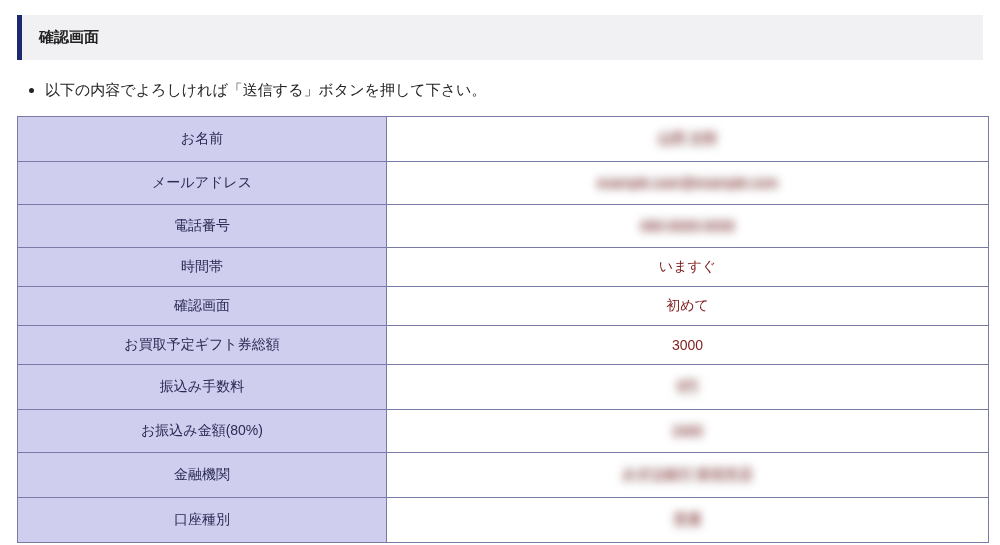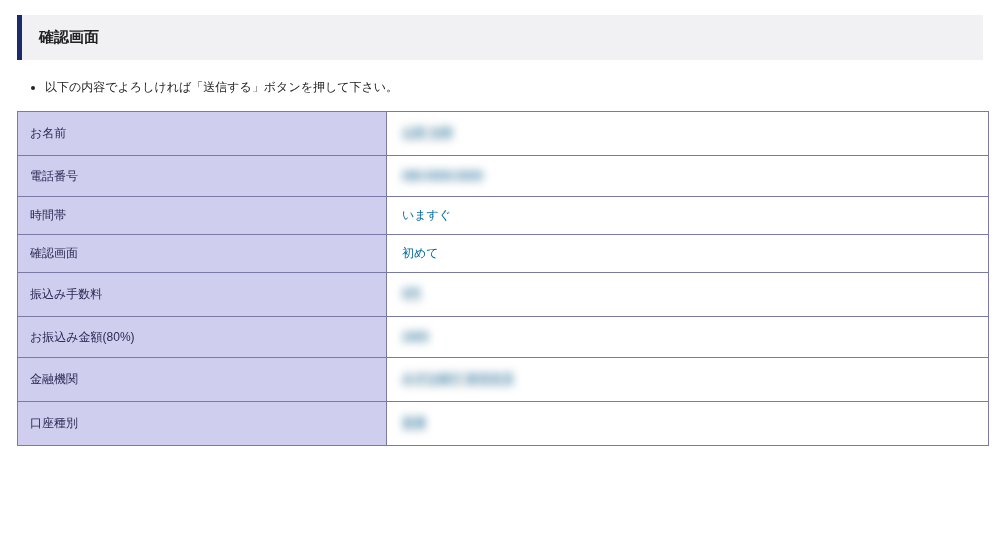--- a/index.html
+++ b/index.html
@@ -19,47 +19,47 @@
     .page-title-bar h2 {
       font-size: 15px;
       font-weight: bold;
       color: #222;
     }
     ul.instruction-list {
       margin: 0 0 14px 28px;
       padding: 0;
     }
     ul.instruction-list li {
-      font-size: 12px;
+      font-size: 15px;
       line-height: 1.6;
       color: #232323;
     }
     table.form-table {
       width: 100%;
       border-collapse: collapse;
       table-layout: fixed;
     }
     table.form-table th,
     table.form-table td {
       border: 1px solid #7a7aa6;
       padding: 10px 12px;
-      text-align: left;
+      text-align: center;
       font-weight: normal;
-      font-size: 12px;
+      font-size: 14px;
       vertical-align: middle;
     }
     table.form-table th {
       width: 38%;
       background: #cfceee;
       color: #2a2a55;
     }
     table.form-table td {
       width: 62%;
       background: #fff;
-      color: #0369a1;
+      color: #7f1d1d;
     }
     .blurred {
       display: inline-block;
       background: #eee;
       border-radius: 2px;
       filter: blur(4px);
     }
   </style>
 </head>
 <body>
@@ -72,30 +72,38 @@
   <li>以下の内容でよろしければ「送信する」ボタンを押して下さい。</li>
 </ul>
 
 <table class="form-table">
   <tbody id="form-rows">
       <tr>
         <th>お名前</th>
         <td><span class="blurred">山田 太郎</span></td>
       </tr>
       <tr>
+        <th>メールアドレス</th>
+        <td><span class="blurred">example.user@example.com</span></td>
+      </tr>
+      <tr>
         <th>電話番号</th>
         <td><span class="blurred">090-0000-0000</span></td>
       </tr>
       <tr>
         <th>時間帯</th>
         <td><span>いますぐ</span></td>
       </tr>
       <tr>
         <th>確認画面</th>
         <td><span>初めて</span></td>
+      </tr>
+      <tr>
+        <th>お買取予定ギフト券総額</th>
+        <td><span>3000</span></td>
       </tr>
       <tr>
         <th>振込み手数料</th>
         <td><span class="blurred">0円</span></td>
       </tr>
       <tr>
         <th>お振込み金額(80%)</th>
         <td><span class="blurred">2400</span></td>
       </tr>
       <tr>

